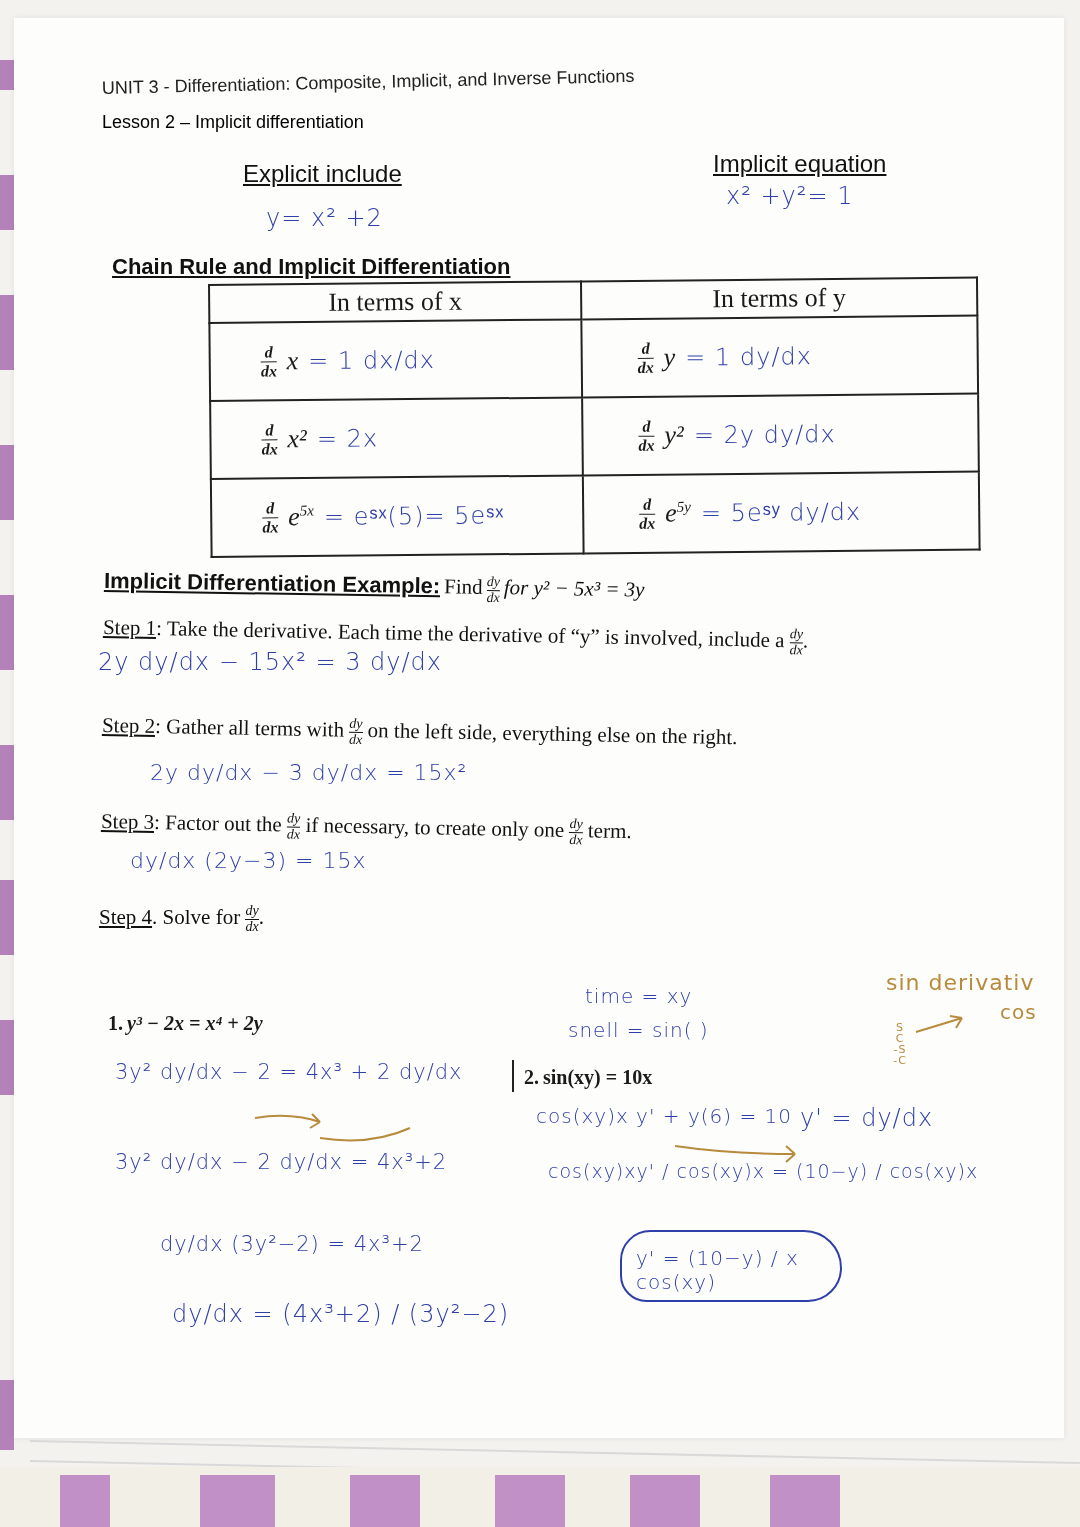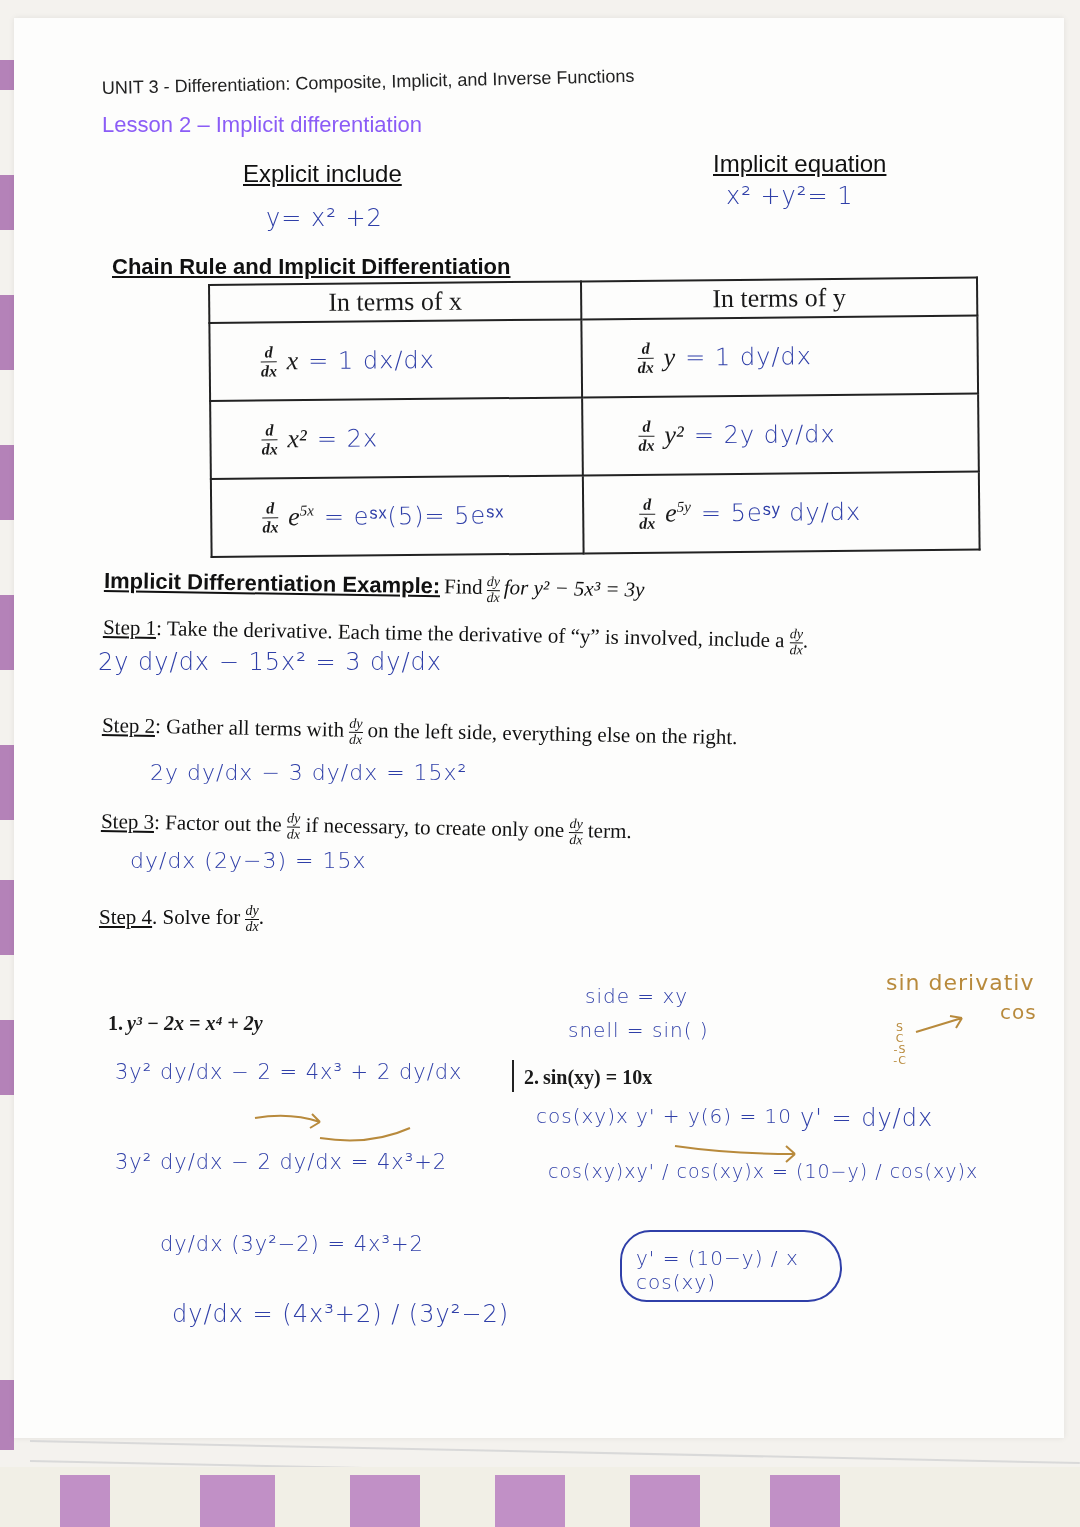--- a/index.html
+++ b/index.html
@@ -20,21 +20,21 @@
   .stripe-bottom .seg { position: absolute; bottom: 0; height: 52px; background: #c190c6; }
   .bottom-lines { position: absolute; left: 30px; top: 1440px; width: 1050px; height: 2px; background: #d9d9d9; transform: rotate(1.2deg); transform-origin: left; }
   .bottom-lines.two { top: 1460px; }
 
   .abs { position: absolute; }
   .sans { font-family: "Liberation Sans", sans-serif; }
   .hand { font-family: "DejaVu Sans", sans-serif; color: #2f3fa8; font-weight: 300; letter-spacing: 1px; }
   .hand-orange { font-family: "DejaVu Sans", sans-serif; color: #b88a3c; letter-spacing: 1px; }
 
   .unit-title { left: 102px; top: 78px; font-size: 18px; transform: rotate(-1.3deg); transform-origin: left; color: #222; }
-  .lesson-title { left: 102px; top: 112px; font-size: 22px; color: #8b5cf6; text-align: right; }
+  .lesson-title { left: 102px; top: 112px; font-size: 18px; color: #000000; text-align: right; }
 
   .eq-heading { font-size: 24px; text-decoration: underline; color: #111; }
   .eq-value { font-size: 24px; }
 
   .section-heading { font-weight: bold; font-size: 22px; text-decoration: underline; color: #111; }
 
   table.chain {
     position: absolute; left: 208px; top: 284px; width: 770px;
     border-collapse: collapse; transform: rotate(-0.55deg); transform-origin: left top;
   }
@@ -240,21 +240,21 @@
 </div>
 <div class="abs hand" style="left:115px;top:1060px;font-size:21px">3y² dy/dx − 2 = 4x³ + 2 dy/dx</div>
 <svg class="abs" style="left:250px;top:1110px" width="170" height="40">
   <path d="M5 8 Q 40 2 70 12 M 70 12 L 62 4 M 70 12 L 60 18" stroke="#b88a3c" stroke-width="2" fill="none"></path>
   <path d="M160 18 Q 120 36 70 28" stroke="#b88a3c" stroke-width="2" fill="none"></path>
 </svg>
 <div class="abs hand" style="left:115px;top:1150px;font-size:21px">3y² dy/dx − 2 dy/dx = 4x³+2</div>
 <div class="abs hand" style="left:160px;top:1232px;font-size:21px">dy/dx (3y²−2) = 4x³+2</div>
 <div class="abs hand" style="left:172px;top:1300px;font-size:24px">dy/dx = (4x³+2) / (3y²−2)</div>
 
-<div class="abs hand" style="left:585px;top:984px;font-size:20px">side = xy</div>
+<div class="abs hand" style="left:585px;top:984px;font-size:20px">time = xy</div>
 <div class="abs hand" style="left:568px;top:1018px;font-size:20px">snell = sin( )</div>
 <div class="abs" style="left:512px;top:1060px;border-left:2px solid #222;height:32px"></div>
 <div class="abs" style="left:524px;top:1066px;white-space:nowrap">
   <span class="prob">2.</span>
   <span class="prob">sin(xy) = 10x</span>
 </div>
 <div class="abs hand" style="left:536px;top:1104px;font-size:20px">cos(xy)x y' + y(6) = 10</div>
 <svg class="abs" style="left:670px;top:1140px" width="140" height="30">
   <path d="M5 6 Q 60 14 125 14 M 125 14 L 116 6 M 125 14 L 116 22" stroke="#b88a3c" stroke-width="2" fill="none"></path>
 </svg>

